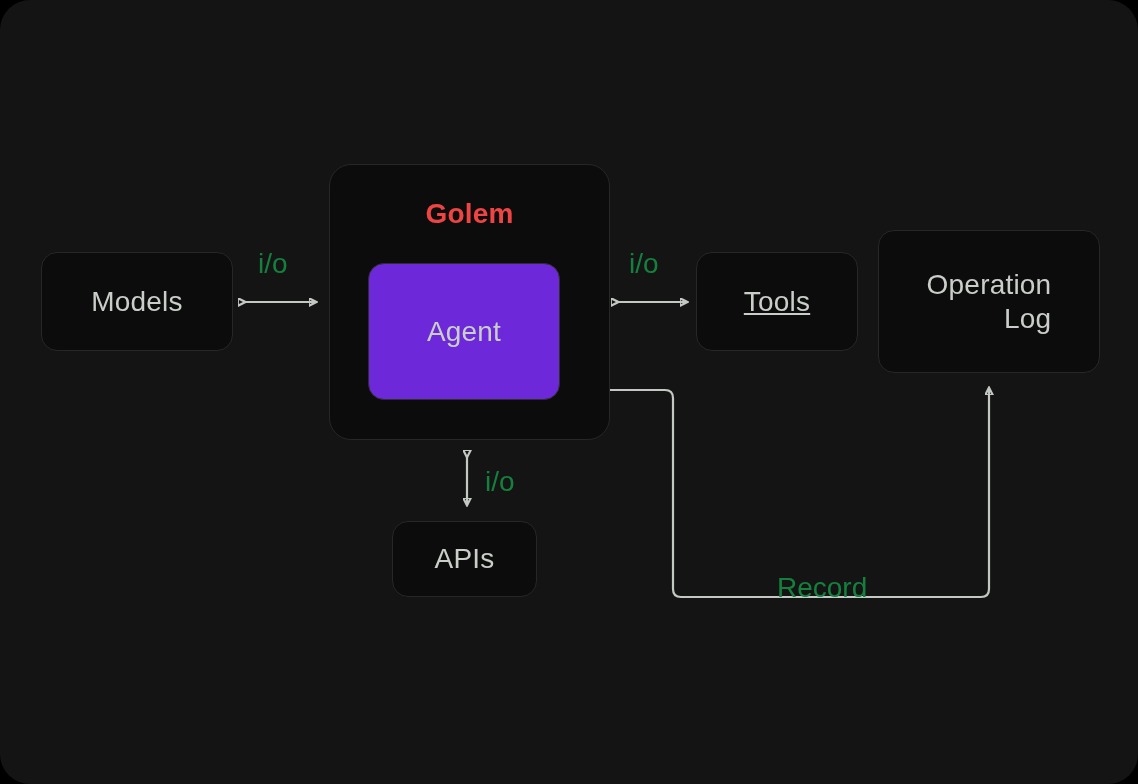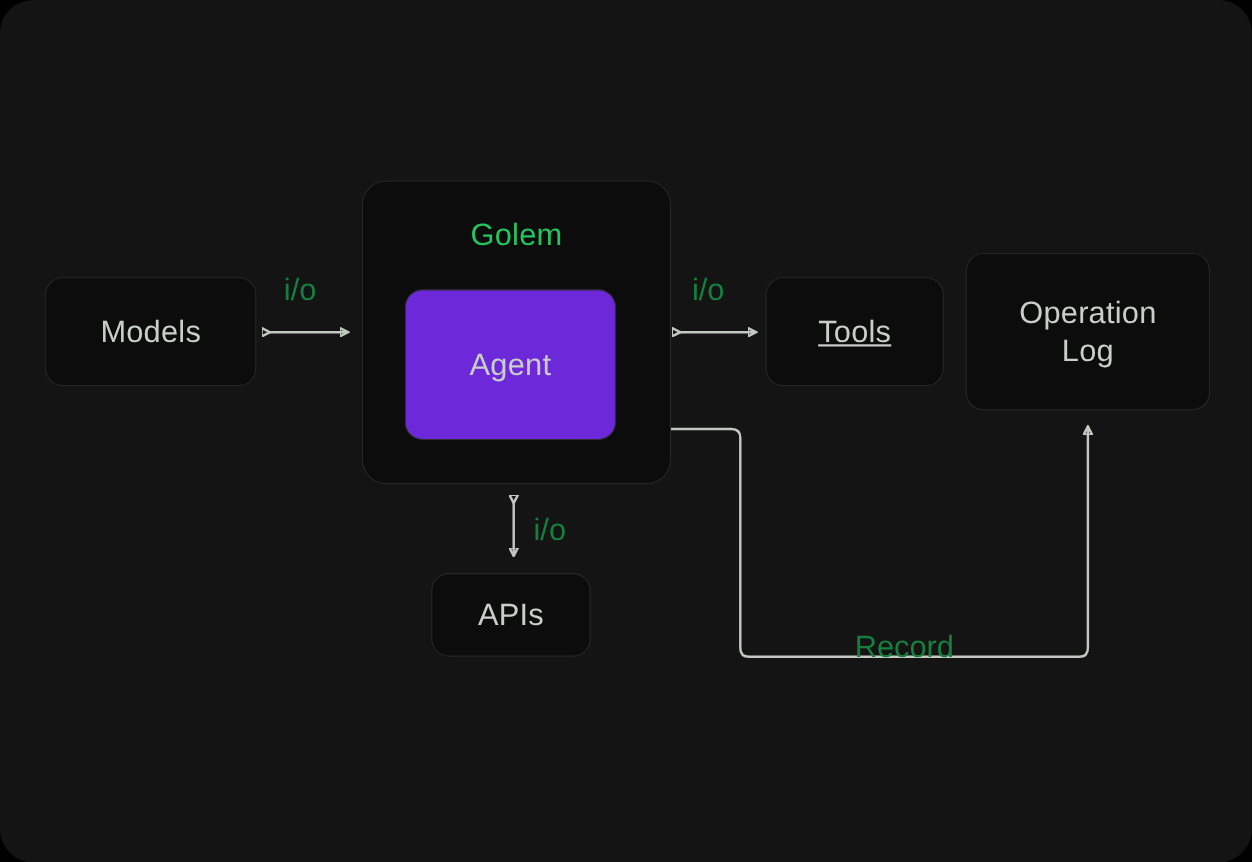--- a/index.html
+++ b/index.html
@@ -42,33 +42,34 @@
     left: 41px;  top: 252px;  width: 192px; height: 99px;
   }
   #node-golem {
     left: 329px; top: 164px;  width: 281px; height: 276px;
     border-radius: 22px;
     align-items: flex-start;
     justify-content: center;
   }
   #golem-label {
     margin-top: 32px;
-    color: #22c55e;
+    color: #ef4444;
     font-size: 28px;
+    font-weight: bold;
   }
   #node-agent {
     left: 368px; top: 263px; width: 192px; height: 137px;
     background: #6d28d9;
     border: 1px solid #2e2e2e;
   }
   #node-tools {
     left: 696px; top: 252px; width: 162px; height: 99px; text-decoration: underline;
   }
   #node-oplog {
-    left: 878px; top: 230px; width: 222px; height: 143px;
+    left: 878px; top: 230px; width: 222px; height: 143px; text-align: right;
   }
   #node-apis {
     left: 392px; top: 521px; width: 145px; height: 76px;
   }
   .edge-label {
     position: absolute;
     color: #15803d;
     font-size: 28px;
     white-space: nowrap;
   }

